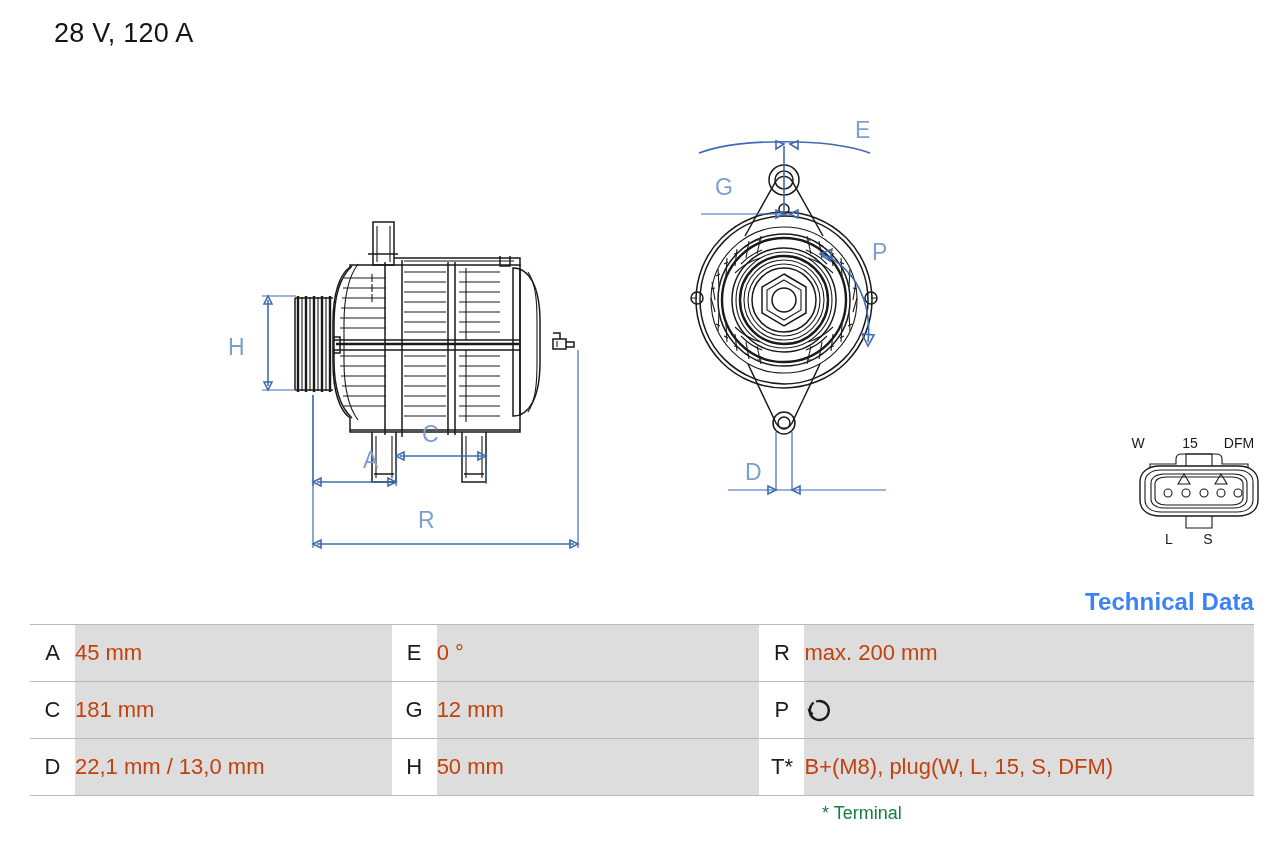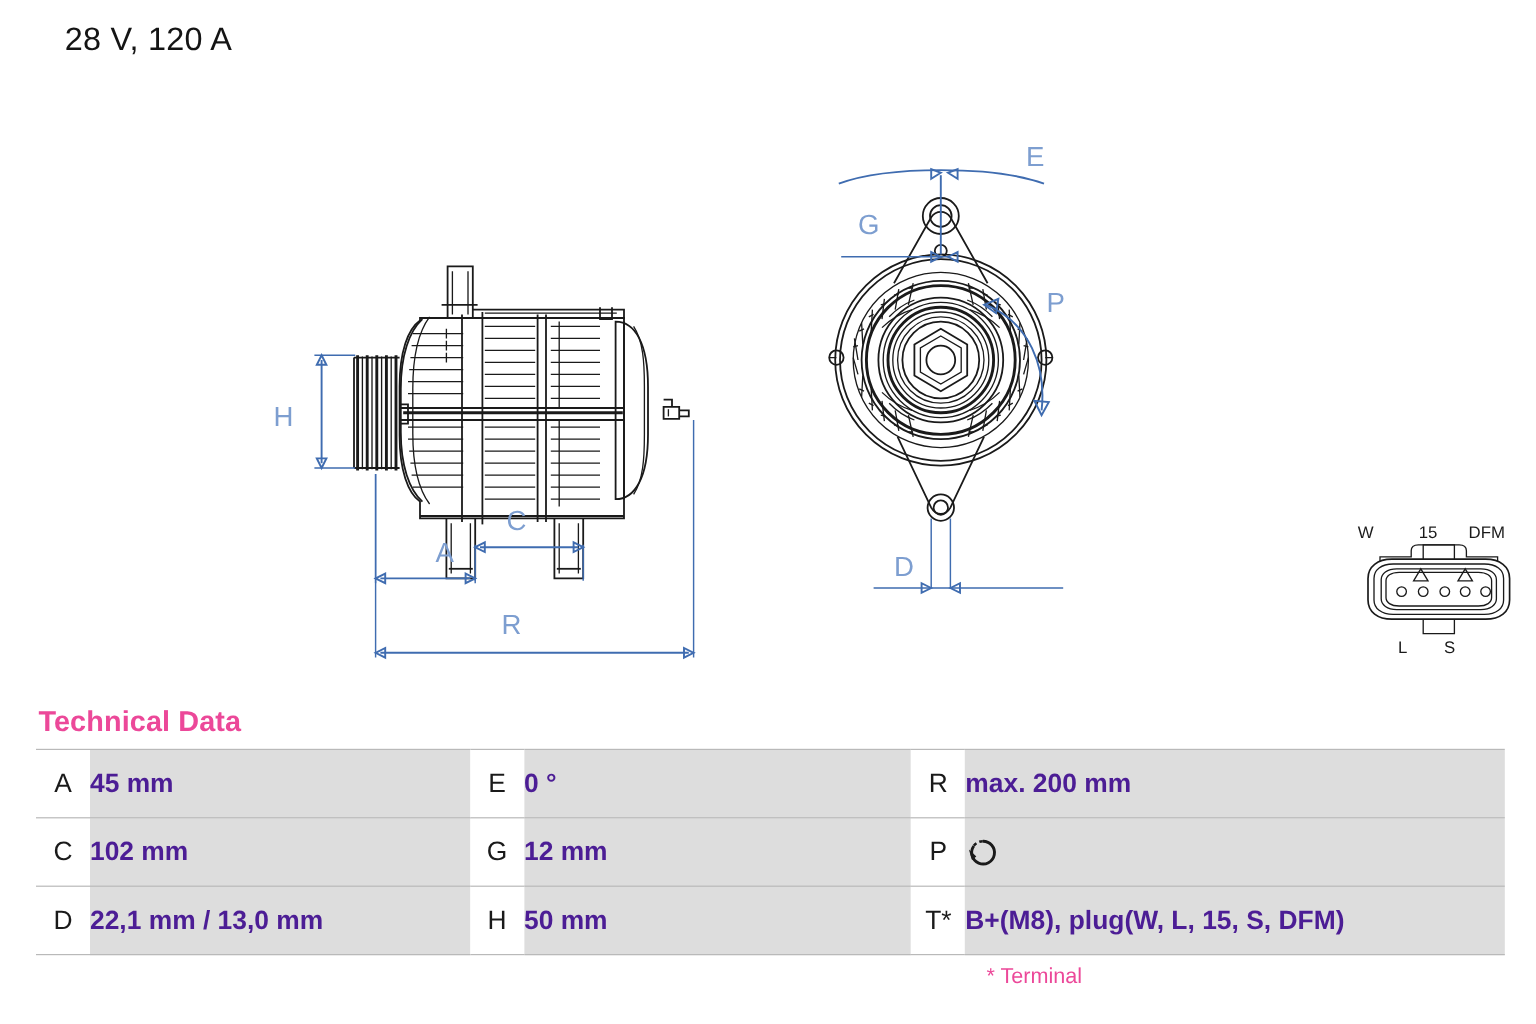--- a/index.html
+++ b/index.html
@@ -37,23 +37,24 @@
   }
   #tech-section {
     position: absolute;
     left: 30px;
     top: 588px;
     width: 1224px;
   }
   #tech-heading {
     font-size: 24px;
     font-weight: bold;
-    color: #ec4899;
+    color: #3b82f6;
     margin: 0 0 8px 2px;
     letter-spacing: 0.1px;
+    text-align: right;
   }
   table.tech {
     border-collapse: collapse;
     width: 1224px;
     table-layout: fixed;
   }
   table.tech tr {
     height: 57px;
   }
   table.tech td {
@@ -65,39 +66,38 @@
   }
   td.key {
     background: #ffffff;
     text-align: center;
     width: 44px;
     color: #1a1a1a;
   }
   td.val {
     background: #dddddd;
     padding-left: 14px;
-    color: #4c1d95;
+    color: #c2410c;
     white-space: nowrap;
-    font-weight: bold;
   }
   td.val-a { width: 310px; }
   td.val-b { width: 316px; }
   td.val-c { width: 440px; }
   .rot-symbol {
     display: inline-block;
     width: 30px;
     height: 26px;
     vertical-align: middle;
   }
   #footnote {
     position: absolute;
     left: 822px;
     top: 803px;
     font-size: 18px;
-    color: #ec4899;
+    color: #15803d;
   }
   .dim { fill: none; stroke: #3f6cb0; stroke-width: 1.6; }
   .dim-thin { fill: none; stroke: #3f6cb0; stroke-width: 1.2; }
   .dimtext { fill: #7d9ed0; font-family: "Liberation Sans", sans-serif; font-size: 23px; }
   .ln { fill: none; stroke: #1a1a1a; stroke-width: 1.5; }
   .ln-t { fill: none; stroke: #1a1a1a; stroke-width: 1.1; }
   .ln-h { fill: none; stroke: #1a1a1a; stroke-width: 2.4; }
   .fillw { fill: #ffffff; stroke: #1a1a1a; stroke-width: 1.4; }
   .conn-lbl { fill: #1a1a1a; font-family: "Liberation Sans", sans-serif; font-size: 14px; }
 </style>
@@ -372,21 +372,21 @@
       <tr>
         <td class="key">A</td>
         <td class="val val-a">45 mm</td>
         <td class="key">E</td>
         <td class="val val-b">0 °</td>
         <td class="key">R</td>
         <td class="val val-c">max. 200 mm</td>
       </tr>
       <tr>
         <td class="key">C</td>
-        <td class="val val-a">102 mm</td>
+        <td class="val val-a">181 mm</td>
         <td class="key">G</td>
         <td class="val val-b">12 mm</td>
         <td class="key">P</td>
         <td class="val val-c">
           <span class="rot-symbol">
             <svg width="30" height="26" viewBox="0 0 30 26">
               <path d="M15,3 A9.5,9.5 0 1 1 7.5,7" fill="none" stroke="#1a1a1a" stroke-width="2.4" stroke-dasharray="0 0"></path>
               <path d="M15,3 A9.5,9.5 0 0 0 7.0,7.6" fill="none" stroke="#1a1a1a" stroke-width="2.2" stroke-dasharray="3,2.6"></path>
               <path d="M9.6,15.8 L3.4,10.0 L6.0,18.6 Z" fill="#1a1a1a"></path>
             </svg>

